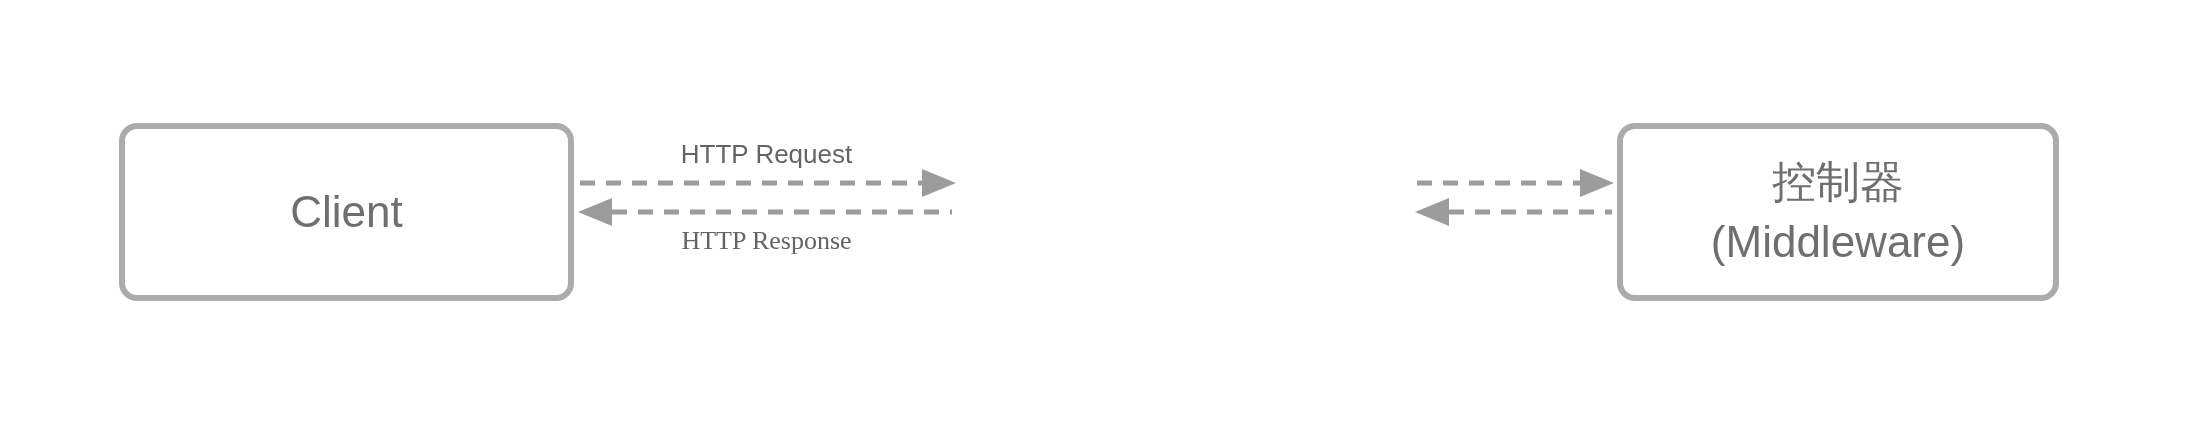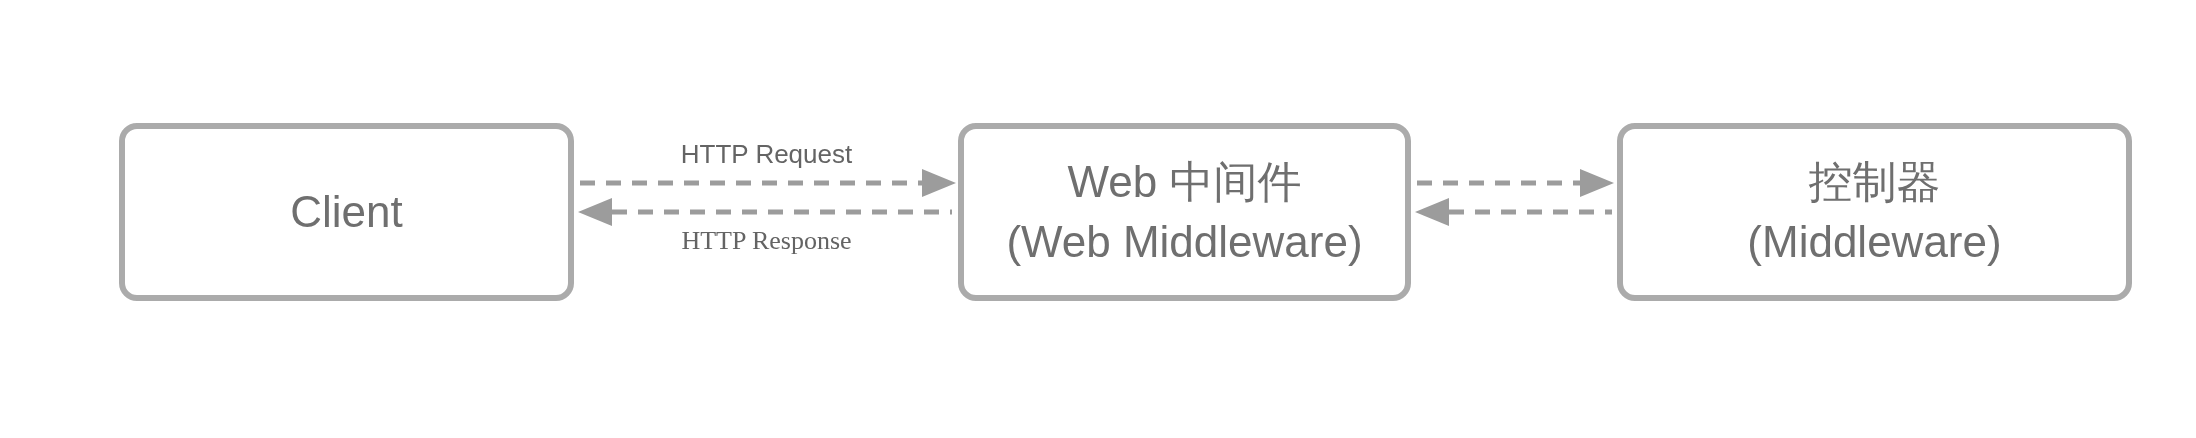--- a/index.html
+++ b/index.html
@@ -48,21 +48,21 @@
     align-items: center;
     justify-content: center;
     color: var(--box-text);
     font-size: 44px;
     line-height: 60px;
     text-align: center;
     white-space: nowrap;
   }
   #node-client     { left: 119px;  width: 455px; }
   #node-middleware { left: 958px;  width: 453px; }
-  #node-controller { left: 1617px; width: 515px; text-align: right; }
+  #node-controller { left: 1617px; width: 442px; text-align: right; }
   .edge-label {
     position: absolute;
     left: 574px;
     width: 385px;
     text-align: center;
     color: var(--label-text);
     font-size: 26px;
     line-height: 28px;
     white-space: nowrap;
   }
@@ -90,24 +90,20 @@
     <g>
       <line x1="1449" y1="212" x2="1612" y2="212"></line>
       <polygon points="1415,212 1449,198 1449,226"></polygon>
     </g>
   </svg>
 
   <div class="node" id="node-client">
     <div class="node-title">Client</div>
   </div>
 
-  <div class="node" id="node-middleware">
-    <div class="node-title">Web 中间件</div>
-    <div class="node-subtitle">(Web Middleware)</div>
-  </div>
 
   <div class="node" id="node-controller">
     <div class="node-title">控制器</div>
     <div class="node-subtitle">(Middleware)</div>
   </div>
 
   <div class="edge-label" id="label-request">HTTP Request</div>
   <div class="edge-label" id="label-response">HTTP Response</div>
 
 </div>

